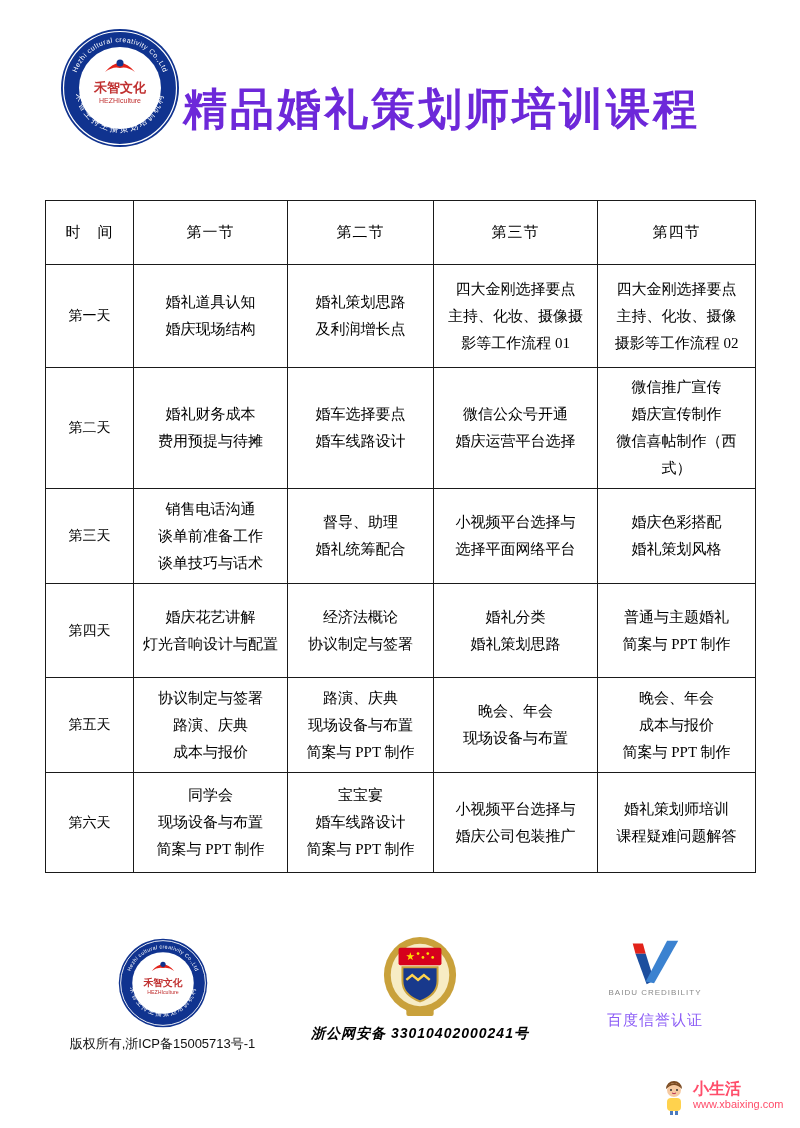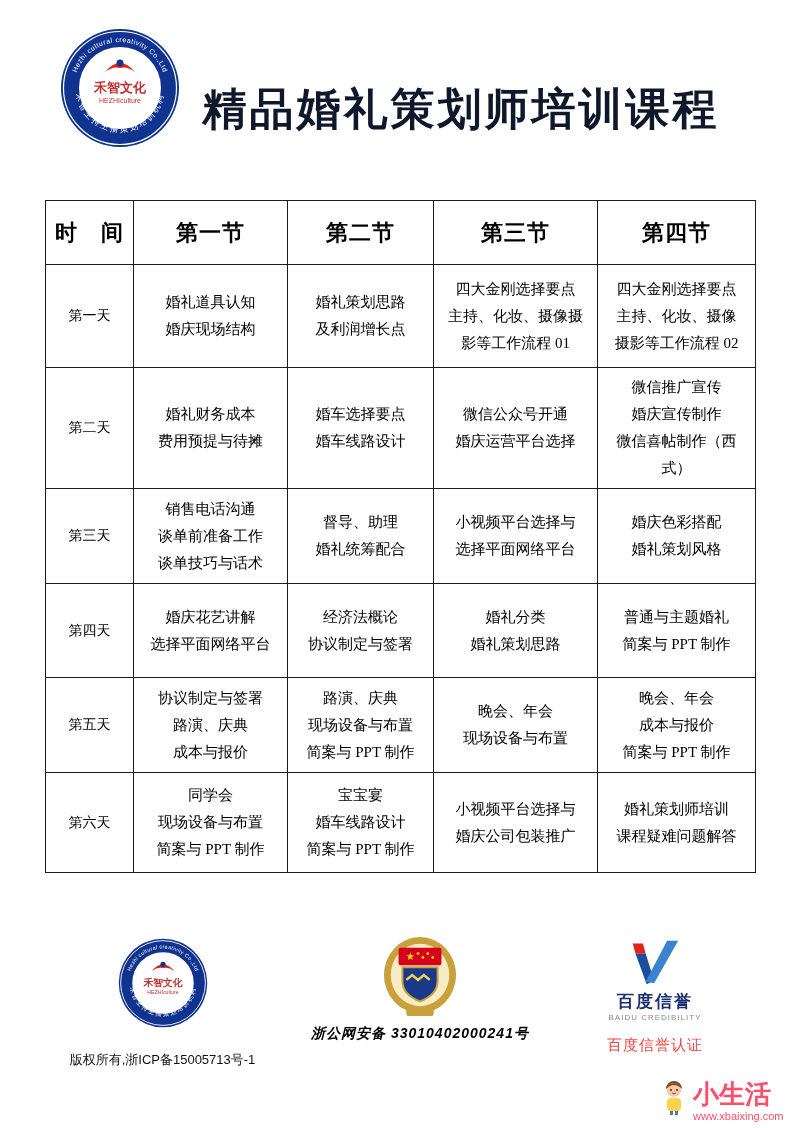--- a/index.html
+++ b/index.html
@@ -5,72 +5,72 @@
   * { margin:0; padding:0; box-sizing:border-box; }
   html,body { width:800px; height:1128px; }
   body { background:#ffffff; color:#000; font-family:"Liberation Sans", sans-serif; }
   .page { position:relative; width:800px; height:1128px; background:#fff; overflow:hidden; }
 
   
   .logo-top { position:absolute; left:60px; top:28px; width:120px; height:120px; }
   .logo-top svg, .logo-small svg { width:100%; height:100%; display:block; }
   .page-title {
     position:absolute; left:183px; top:80px; width:556px;
-    text-align:center; font-size:44px; font-weight:900; letter-spacing:3px;
-    color:#0f172a; font-family:Liberation Mono, monospace; white-space:nowrap;
+    text-align:left; font-size:44px; font-weight:900; letter-spacing:3px;
+    color:#6d28d9; font-family:Liberation Mono, monospace; white-space:nowrap;
   }
 
   
   .course-table {
     position:absolute; left:45px; top:200px; width:710px;
     border-collapse:collapse; table-layout:fixed;
     font-family:"Liberation Serif", serif;
   }
   .course-table th, .course-table td {
     border:1px solid #1a1a1a; text-align:center; vertical-align:middle;
     padding:6px 4px; color:#000;
   }
-  .course-table th { font-size:22px; font-weight:bold; height:64px; letter-spacing:1px; }
+  .course-table th { font-size:15px; font-weight:normal; height:64px; letter-spacing:1px; }
   .course-table td { font-size:15px; line-height:1.8; white-space:pre-line; }
   .course-table td.day { font-size:14px; }
   col.c-day { width:88px; }
   col.c-s1 { width:154px; }
   col.c-s2 { width:146px; }
   col.c-s3 { width:164px; }
   col.c-s4 { width:158px; }
   tr.r0 { height:103px; }
   tr.r1 { height:94px; }
   tr.r2 { height:95px; }
   tr.r3 { height:94px; }
   tr.r4 { height:95px; }
   tr.r5 { height:100px; }
 
   
   .footer-left  { position:absolute; left:55px;  top:938px; width:215px; text-align:center; }
   .footer-mid   { position:absolute; left:300px; top:933px; width:240px; text-align:center; }
   .footer-right { position:absolute; left:570px; top:936px; width:170px; text-align:center; }
 
   .logo-small { width:90px; height:90px; margin:0 auto; }
-  .copyright { margin-top:23px; font-size:13px; color:#111; }
+  .copyright { margin-top:7px; font-size:13px; color:#111; }
 
   .police-badge { width:78px; height:86px; margin:0 auto; }
   .police-badge svg { width:100%; height:100%; display:block; }
   .police-text { margin-top:6px; font-size:14px; font-weight:bold; color:#000; letter-spacing:1px;font-style:italic; }
 
   .baidu-logo { width:56px; height:52px; margin:0 auto; }
   .baidu-logo svg { width:100%; height:100%; display:block; }
   .baidu-cn { margin-top:2px; font-size:17px; font-weight:bold; color:#1b2f6e; letter-spacing:2px; }
   .baidu-en { font-size:8px; color:#8a8a8a; letter-spacing:1px; }
-  .baidu-cert { margin-top:14px; font-size:15px; color:#ef4444; letter-spacing:1px; }
+  .baidu-cert { margin-top:14px; font-size:15px; color:#8b5cf6; letter-spacing:1px; }
 
   
   .watermark { position:absolute; left:660px; top:1080px; display:flex; align-items:flex-start; gap:5px; }
   .mascot { width:28px; height:36px; flex:0 0 auto; }
   .mascot svg { width:100%; height:100%; display:block; }
-  .wm-name { font-size:26px; font-weight:bold; color:#ff4d6a; line-height:1.15; font-family:Liberation Sans, sans-serif; }
+  .wm-name { font-size:16px; font-weight:bold; color:#ff4d6a; line-height:1.15; font-family:Liberation Sans, sans-serif; }
   .wm-url { font-size:11px; color:#ff4d6a; }
 </style>
 </head>
 <body>
 
 <div class="page">
 
   <div class="logo-top">
     <svg viewBox="0 0 120 120">
       <circle cx="60" cy="60" r="59" fill="#10338f"></circle>
@@ -146,21 +146,21 @@
         <td>督导、助理
 婚礼统筹配合</td>
         <td>小视频平台选择与
 选择平面网络平台</td>
         <td>婚庆色彩搭配
 婚礼策划风格</td>
       </tr>
       <tr class="r3">
         <td class="day">第四天</td>
         <td>婚庆花艺讲解
-选择平面网络平台</td>
+灯光音响设计与配置</td>
         <td>经济法概论
 协议制定与签署</td>
         <td>婚礼分类
 婚礼策划思路</td>
         <td>普通与主题婚礼
 简案与 PPT 制作</td>
       </tr>
       <tr class="r4">
         <td class="day">第五天</td>
         <td>协议制定与签署
@@ -236,21 +236,20 @@
   </div>
 
   <div class="footer-right">
     <div class="baidu-logo">
       <svg viewBox="0 0 60 56">
         <polygon points="6,8 17,8 20,19 9,19" fill="#e2231a"></polygon>
         <polygon points="9,19 20,19 29,48 21,52" fill="#1c4e9e"></polygon>
         <polygon points="55,5 43,5 20,49 29,51" fill="#3b82d0"></polygon>
       </svg>
     </div>
-    <div class="baidu-cn">百度信誉</div>
     <div class="baidu-en">BAIDU CREDIBILITY</div>
     <div class="baidu-cert">百度信誉认证</div>
   </div>
 
   <div class="watermark">
     <div class="mascot">
       <svg viewBox="0 0 28 36">
         <path d="M6,9 a8,8 0 0 1 16,0 l-2,-3 -3,2 -4,-3 -3,3 -2,-1 z" fill="#7a4a21"></path>
         <circle cx="14" cy="10" r="7" fill="#f6c9a0"></circle>
         <path d="M6,9 q8,-8 16,0 l-2,-4 -5,-2 -5,1 -3,3 z" fill="#7a4a21"></path>

